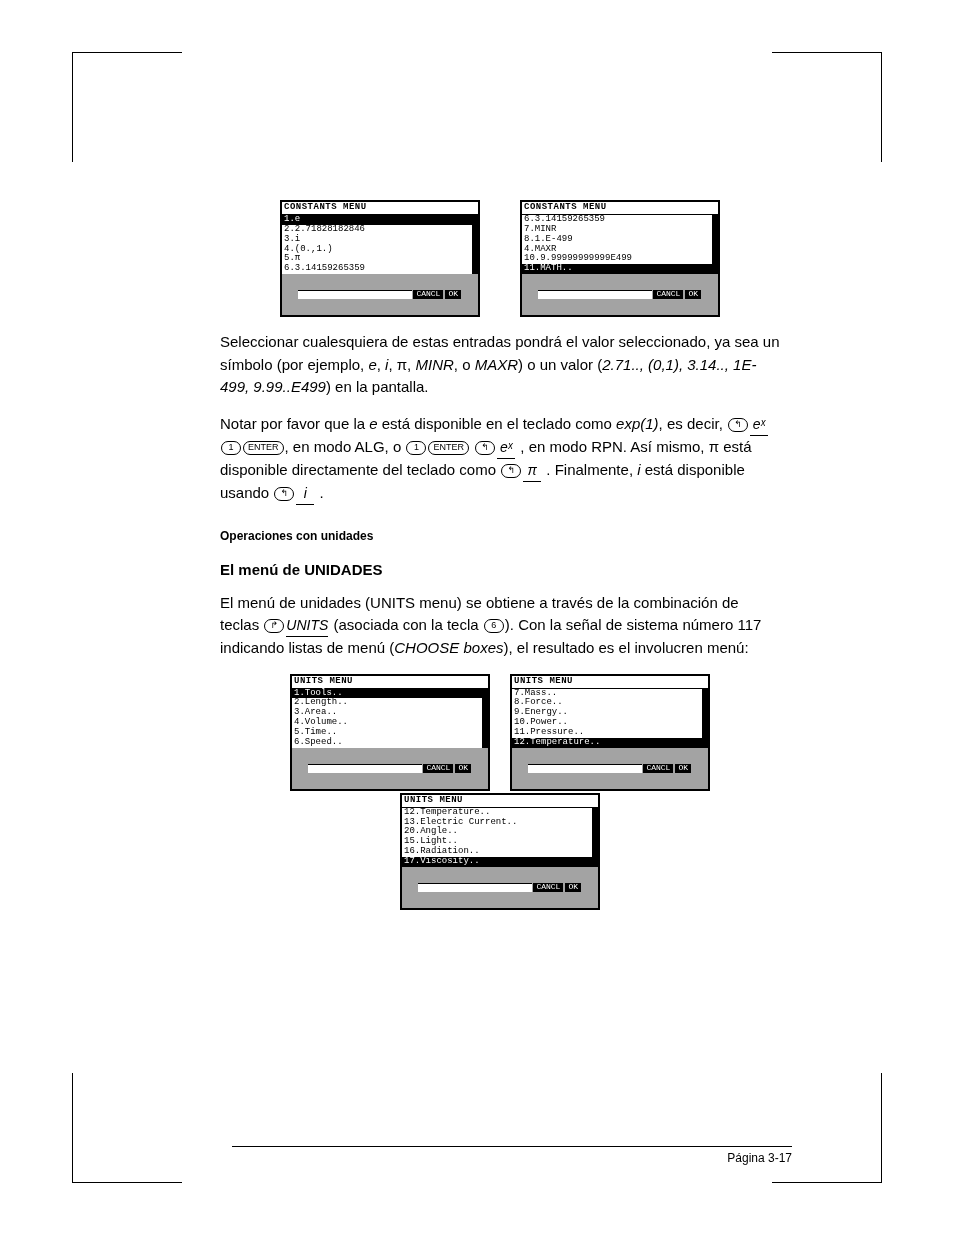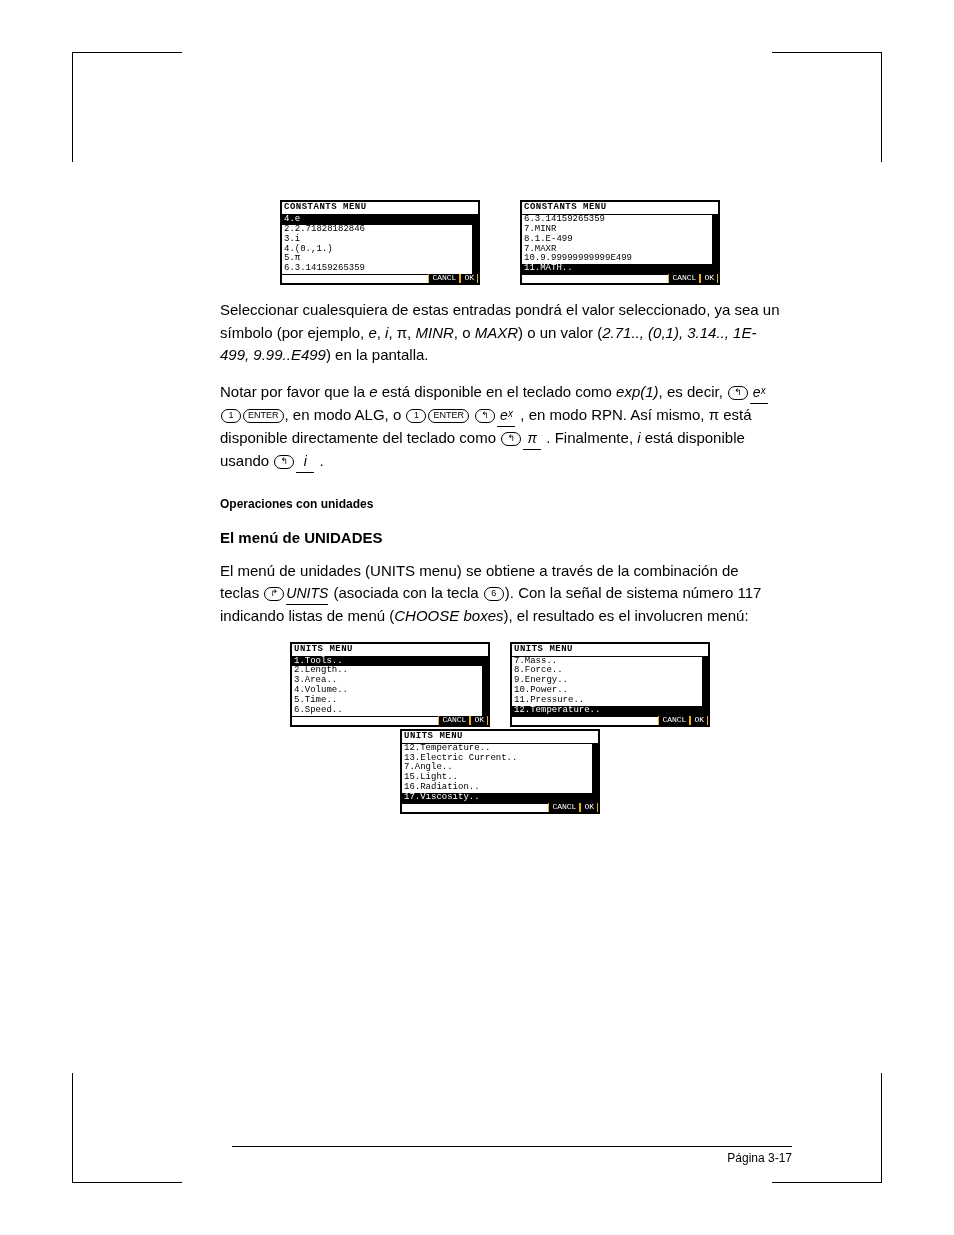--- a/index.html
+++ b/index.html
@@ -44,23 +44,23 @@
   .lcd-body {
     padding: 0;
     position: relative;
   }
   .lcd-list { border-right: 6px solid #000; }
   .lcd-row-item { padding: 0 2px; white-space: nowrap; }
   .lcd-row-item.sel { background: #000; color: #fff; }
   .lcd-soft {
     display: flex;
     justify-content: space-between;
-    background: #eab308;
+    background: #a3a3a3;
     font-size: 8px;
-    padding: 0;
+    padding: 16px;
     text-align: center;
   }
   .lcd-soft span { background:#000; color:#fff; padding:0 3px; margin:0 1px; }
   .lcd-soft span.blank { background:#fff; color:#fff; flex:1; border-top:1px solid #000; margin:0; }
   .para { margin: 14px 0; line-height: 1.5; }
   .ital { font-style: italic; }
   .key {
     display: inline-flex;
     align-items: center;
     justify-content: center;
@@ -109,21 +109,21 @@
   <div class="crop-tr"></div>
   <div class="crop-bl"></div>
   <div class="crop-br"></div>
 
   <div class="content">
 
     <div class="lcd-row">
       <div class="lcd">
         <div class="lcd-title">CONSTANTS MENU</div>
         <div class="lcd-body lcd-list">
-          <div class="lcd-row-item sel">4.e</div>
+          <div class="lcd-row-item sel">1.e</div>
           <div class="lcd-row-item">2.2.71828182846</div>
           <div class="lcd-row-item">3.i</div>
           <div class="lcd-row-item">4.(0.,1.)</div>
           <div class="lcd-row-item">5.π</div>
           <div class="lcd-row-item">6.3.14159265359</div>
         </div>
         <div class="lcd-soft">
           <span class="blank"></span>
             <span class="blank"></span>
             <span class="blank"></span>
@@ -131,21 +131,21 @@
           <span>CANCL</span>
           <span>OK</span>
         </div>
       </div>
       <div class="lcd">
         <div class="lcd-title">CONSTANTS MENU</div>
         <div class="lcd-body lcd-list">
           <div class="lcd-row-item">6.3.14159265359</div>
           <div class="lcd-row-item">7.MINR</div>
           <div class="lcd-row-item">8.1.E-499</div>
-          <div class="lcd-row-item">7.MAXR</div>
+          <div class="lcd-row-item">4.MAXR</div>
           <div class="lcd-row-item">10.9.99999999999E499</div>
           <div class="lcd-row-item sel">11.MATH..</div>
         </div>
         <div class="lcd-soft">
           <span class="blank"></span>
             <span class="blank"></span>
             <span class="blank"></span>
             <span class="blank"></span>
           <span>CANCL</span>
           <span>OK</span>
@@ -219,21 +219,21 @@
             <span>OK</span>
           </div>
         </div>
       </div>
       <div class="units-row2">
         <div class="lcd">
           <div class="lcd-title">UNITS MENU</div>
           <div class="lcd-body lcd-list">
             <div class="lcd-row-item">12.Temperature..</div>
             <div class="lcd-row-item">13.Electric Current..</div>
-            <div class="lcd-row-item">7.Angle..</div>
+            <div class="lcd-row-item">20.Angle..</div>
             <div class="lcd-row-item">15.Light..</div>
             <div class="lcd-row-item">16.Radiation..</div>
             <div class="lcd-row-item sel">17.Viscosity..</div>
           </div>
           <div class="lcd-soft">
             <span class="blank"></span>
               <span class="blank"></span>
               <span class="blank"></span>
               <span class="blank"></span>
             <span>CANCL</span>

